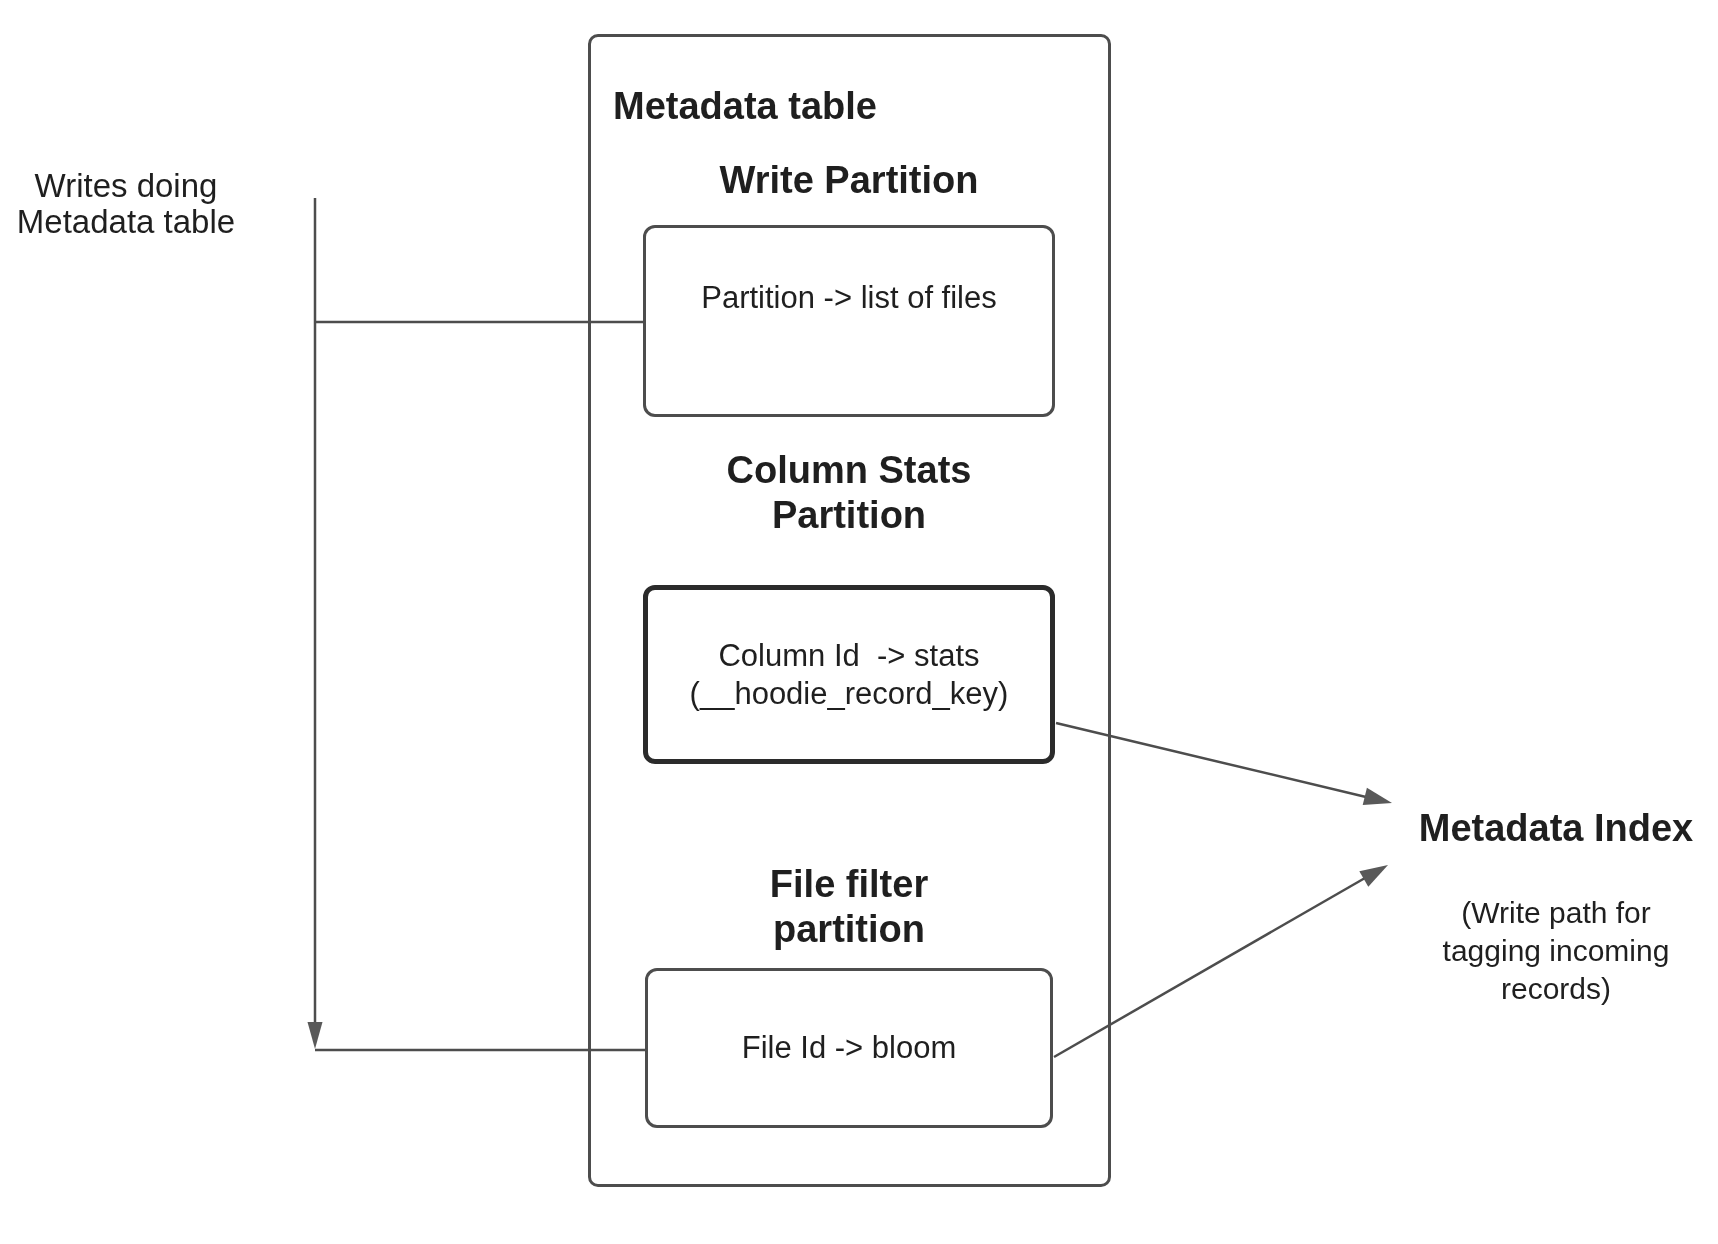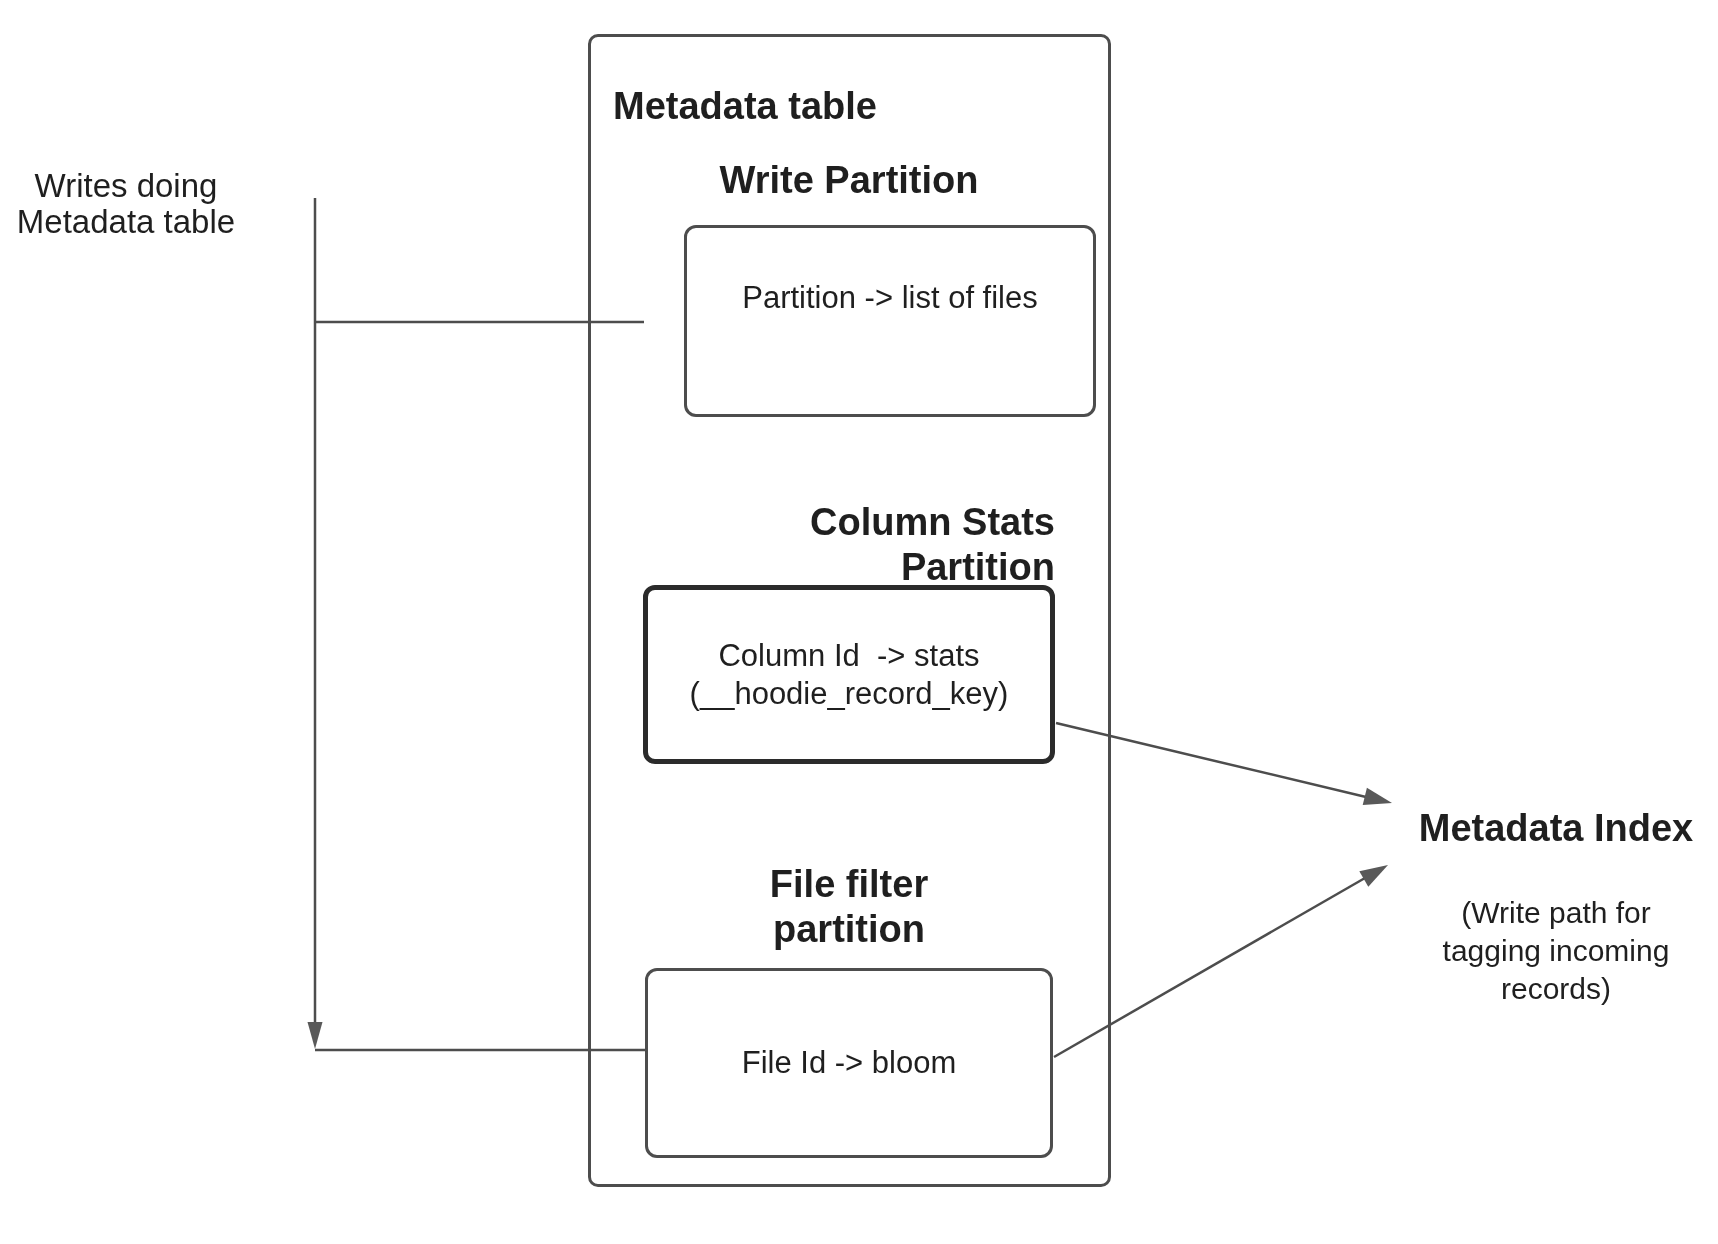--- a/index.html
+++ b/index.html
@@ -31,21 +31,21 @@
     white-space: nowrap;
   }
   .section-heading {
     left: 643px; width: 412px;
     text-align: center;
     font-size: 38px; font-weight: bold;
     line-height: 45px;
     white-space: nowrap;
   }
   .h-files   { top: 158px; }
-  .h-colstat { top: 500px; text-align: right; }
+  .h-colstat { top: 448px; }
   .h-bloom   { top: 862px; }
 
   
   .outer-box {
     left: 588px; top: 34px;
     width: 523px; height: 1153px;
     box-sizing: border-box;
     border: 3px solid #4d4d4d;
     border-radius: 10px;
     background: #ffffff;
@@ -64,29 +64,28 @@
   }
   .box-text {
     font-size: 31px;
     line-height: 38px;
     color: #1f1f1f;
     white-space: pre-wrap;
   }
   .files-box {
     top: 225px; height: 192px;
     padding-bottom: 46px;
-    margin-left: 41px;
   }
   .colstats-box {
     top: 585px; height: 179px;
     border-width: 5px;
     border-color: #2b2b2b;
   }
   .bloom-box {
-    left: 645px; top: 968px; width: 408px; height: 190px;
+    left: 645px; top: 968px; width: 408px; height: 160px;
   }
 
   
   .mindex-title {
     left: 1376px; top: 807px; width: 360px;
     text-align: center;
     font-size: 38px; font-weight: bold;
     white-space: nowrap;
   }
   .mindex-sub {

